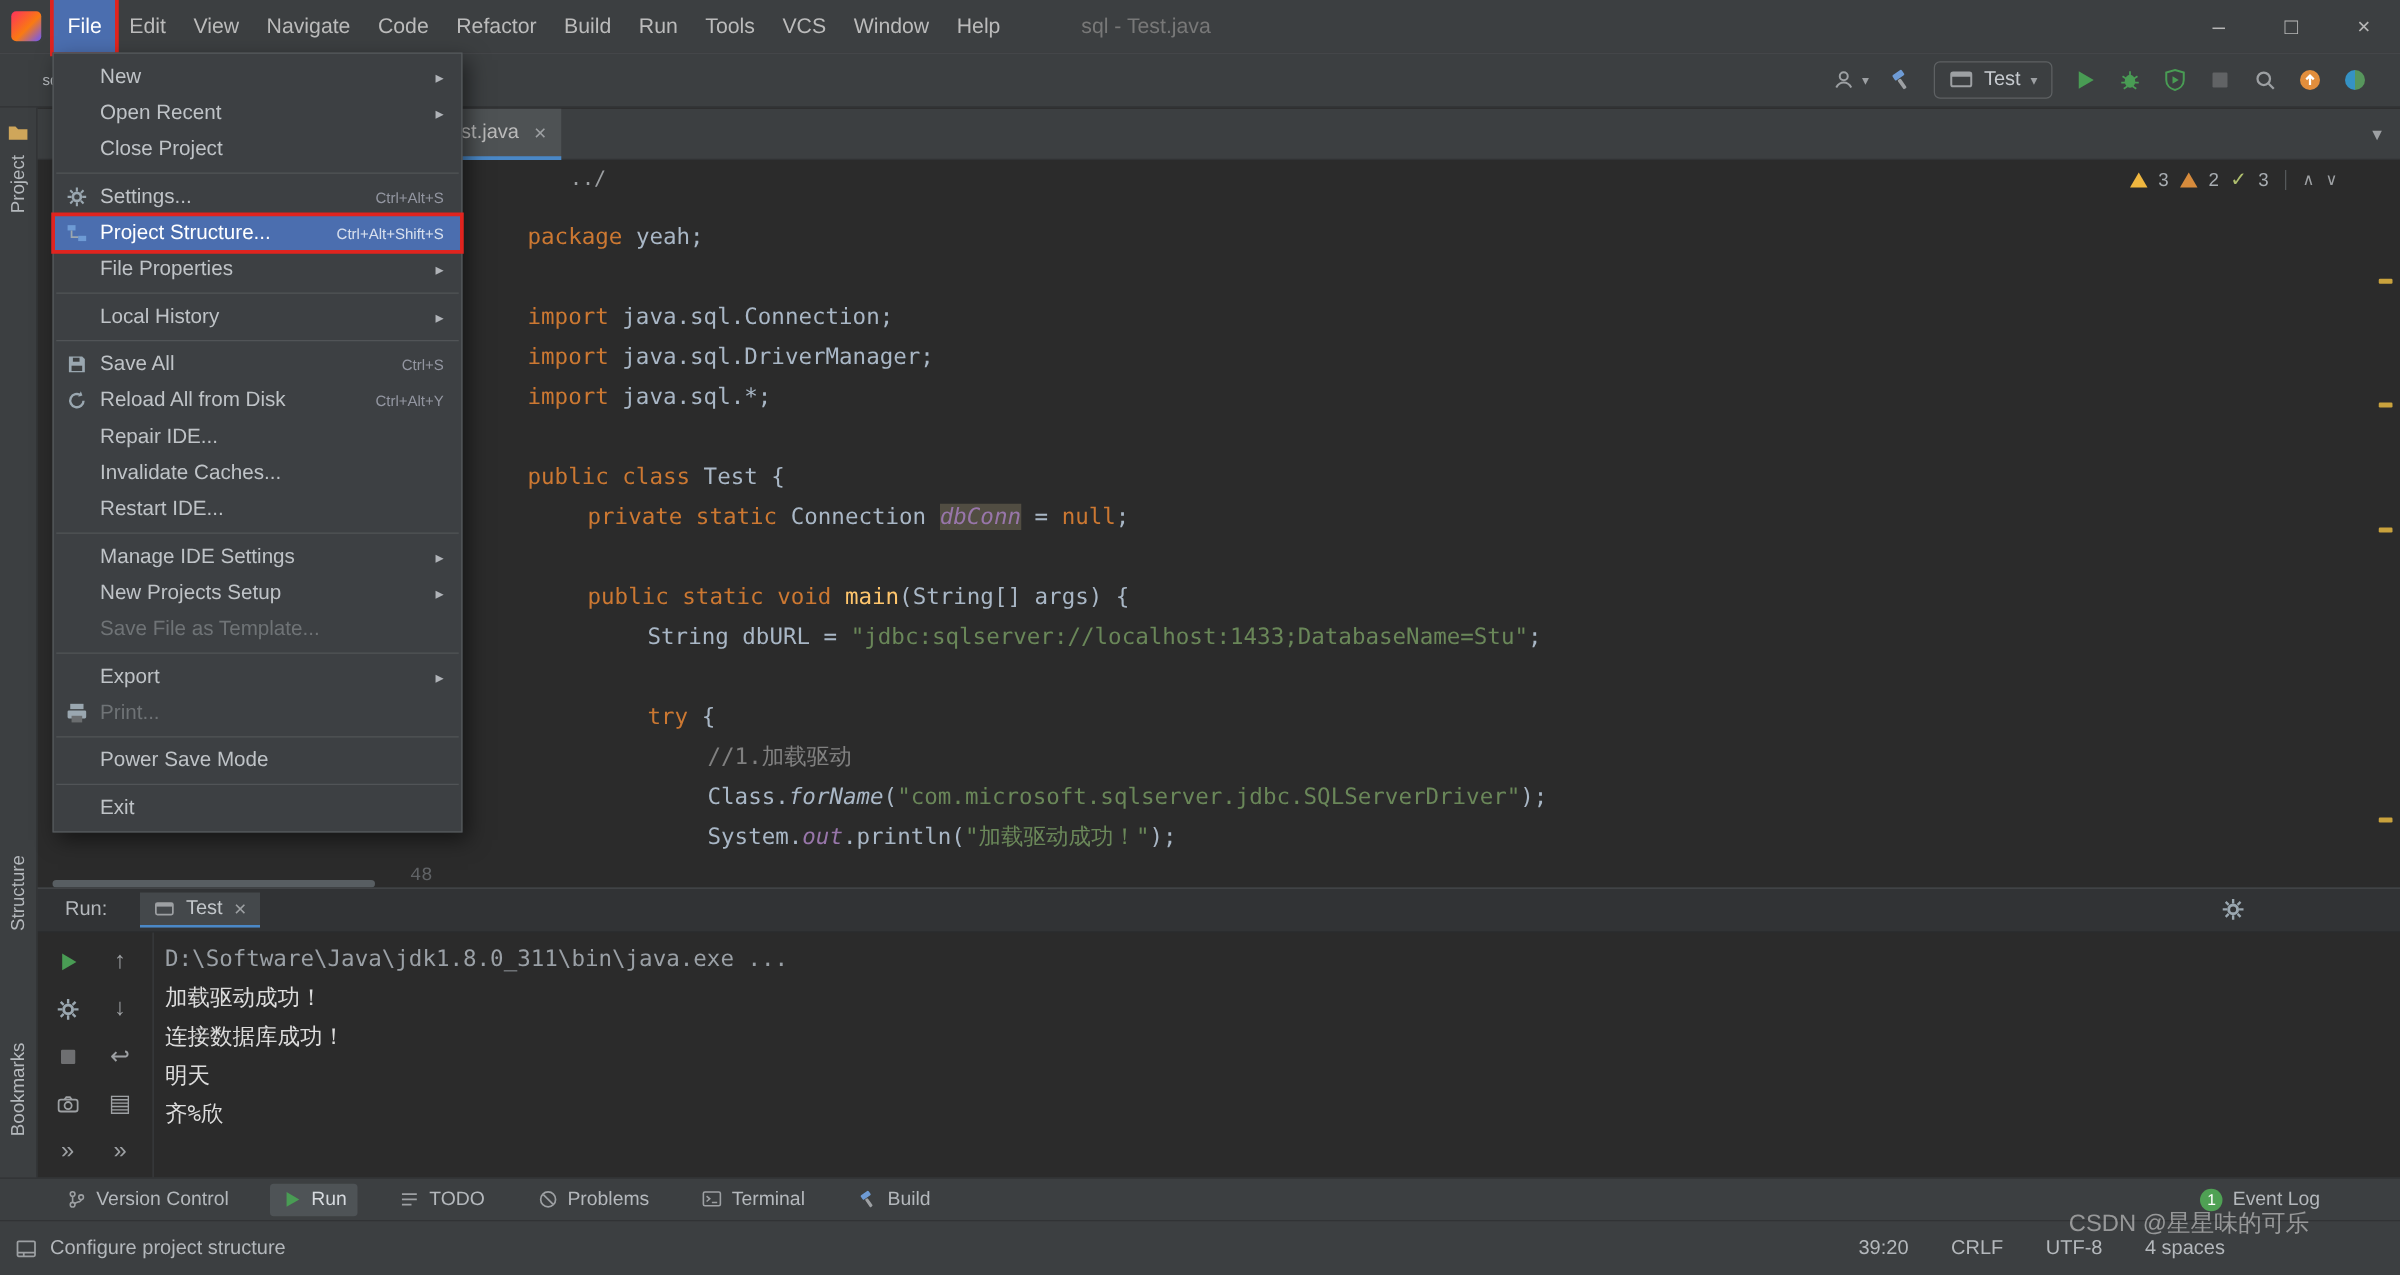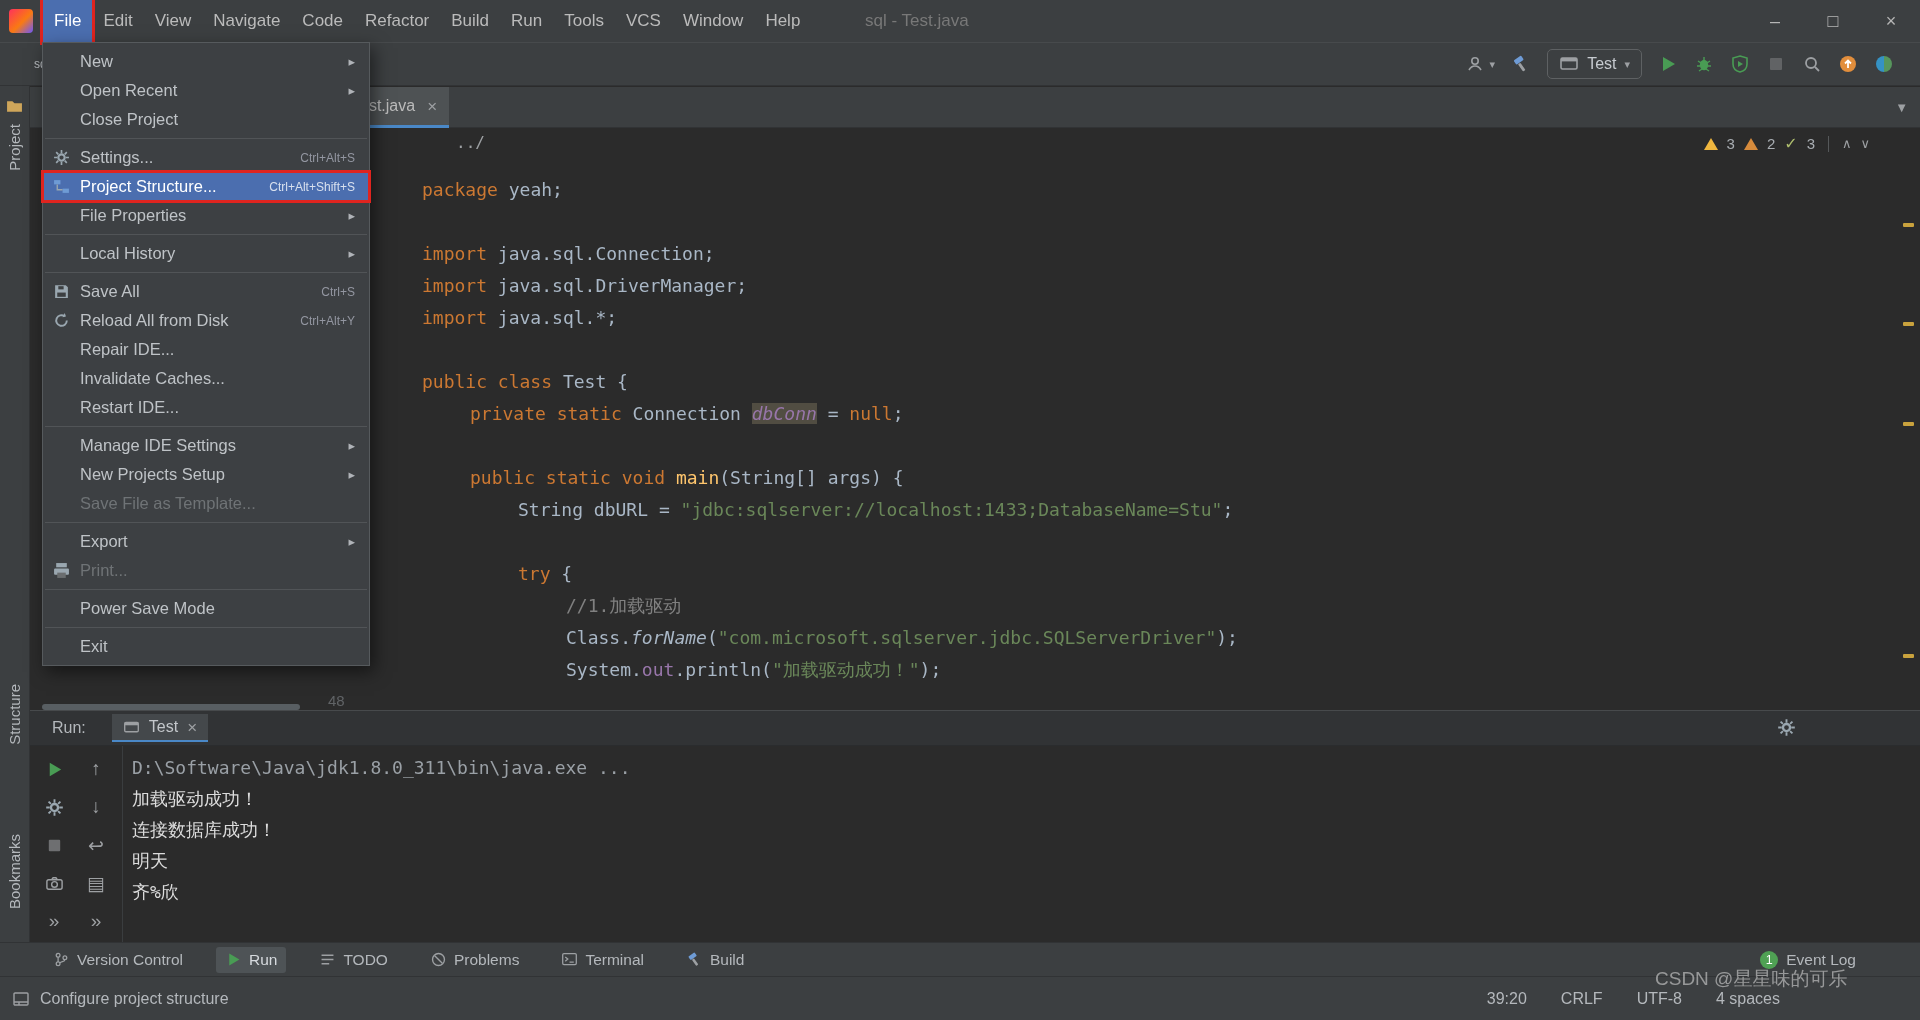--- a/index.html
+++ b/index.html
@@ -54,23 +54,23 @@
   
   #editor{position:absolute;left:30px;top:164px;width:1890px;height:546px;background:#2b2b2b}
   #code-area{padding-top:10px}
   .code-line{height:32px;line-height:32px;font-family:"DejaVu Sans Mono",monospace;font-size:18px;white-space:pre;color:#a9b7c6}
   .tok-kw{color:#cc7832}
   .tok-pl{color:#a9b7c6}
   .tok-pli{color:#a9b7c6;font-style:italic}
   .tok-str{color:#6a8759}
   .tok-cmt{color:#808080}
   .tok-fn{color:#ffc66d}
-  .tok-field{color:#9876aa;}
+  .tok-field{color:#9876aa;font-style:italic}
   .tok-fieldhl{color:#9876aa;font-style:italic;background:#514d42}
-  #gutter-line-number{position:absolute;left:298px;top:528px;color:#606366;font-size:15px;font-family:Liberation Sans, sans-serif}
+  #gutter-line-number{position:absolute;left:298px;top:528px;color:#606366;font-size:15px;font-family:Liberation Mono, monospace}
   #hscrollbar{position:absolute;left:12px;top:540px;width:258px;height:6px;border-radius:3px;background:#585e62}
   .stripe-mark{position:absolute;right:6px;width:11px;height:4px;background:#c9a23d;border-radius:1px}
 
   
   #runheader{position:absolute;left:2px;top:710px;width:1920px;height:36px;background:#313335;border-top:1px solid #474a4c;border-bottom:1px solid #2a2c2e;display:flex;align-items:center}
   #run-label{margin-left:50px;font-size:16px;color:#b4b8bc}
   .rtab{display:flex;align-items:center;gap:9px;margin-left:26px;padding:4px 11px;background:#44484b;border-bottom:2px solid #4a88c7;color:#c3c7cb;font-size:16px}
   .rtab svg{width:17px;height:17px}
   #run-gear{position:absolute;right:126px;top:7px}
   #run-gear svg{width:19px;height:19px}

